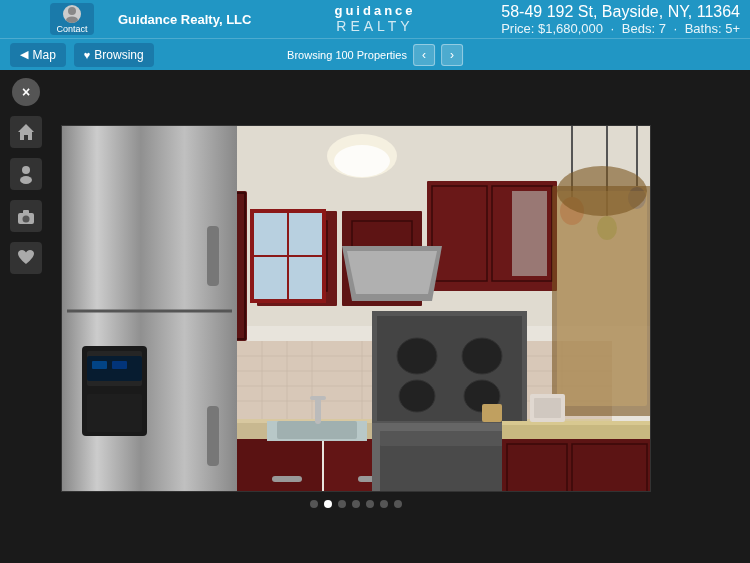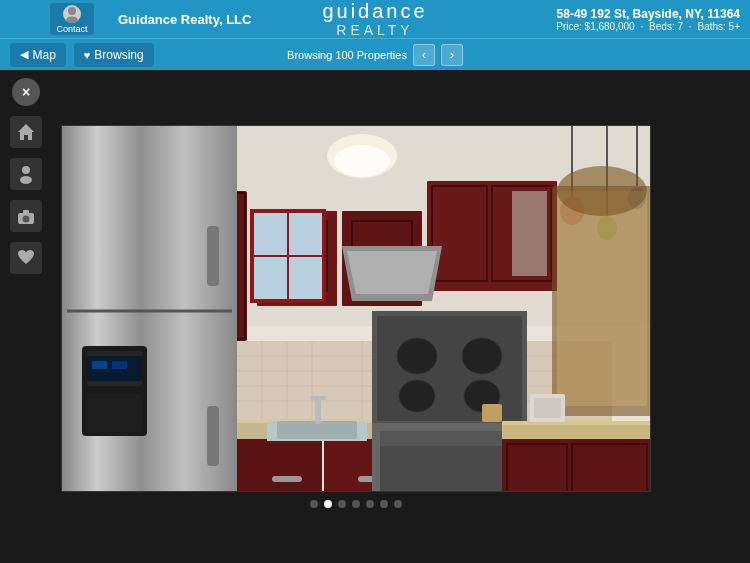--- a/index.html
+++ b/index.html
@@ -62,43 +62,43 @@
     .header-center {
       position: absolute;
       left: 50%;
       transform: translateX(-50%);
       display: flex;
       flex-direction: column;
       align-items: center;
     }
     .logo-text {
       color: white;
-      font-size: 20px;
-      font-weight: 400;
+      font-size: 13px;
+      font-weight: 700;
       letter-spacing: 3px;
       line-height: 1.1;
     }
     .logo-sub {
       color: rgba(255,255,255,0.8);
       font-size: 14px;
       letter-spacing: 4px;
       text-transform: uppercase;
     }
     .header-right {
       margin-left: auto;
       text-align: right;
     }
     .property-address {
       color: white;
-      font-size: 12px;
-      font-weight: 700;
+      font-size: 16px;
+      font-weight: 400;
     }
     .property-details {
       color: rgba(255,255,255,0.9);
-      font-size: 10px;
+      font-size: 13px;
       text-align: right;
     }
 
     
     .sub-header {
       background: #2196c4;
       height: 32px;
       display: flex;
       align-items: center;
       padding: 0 10px;

